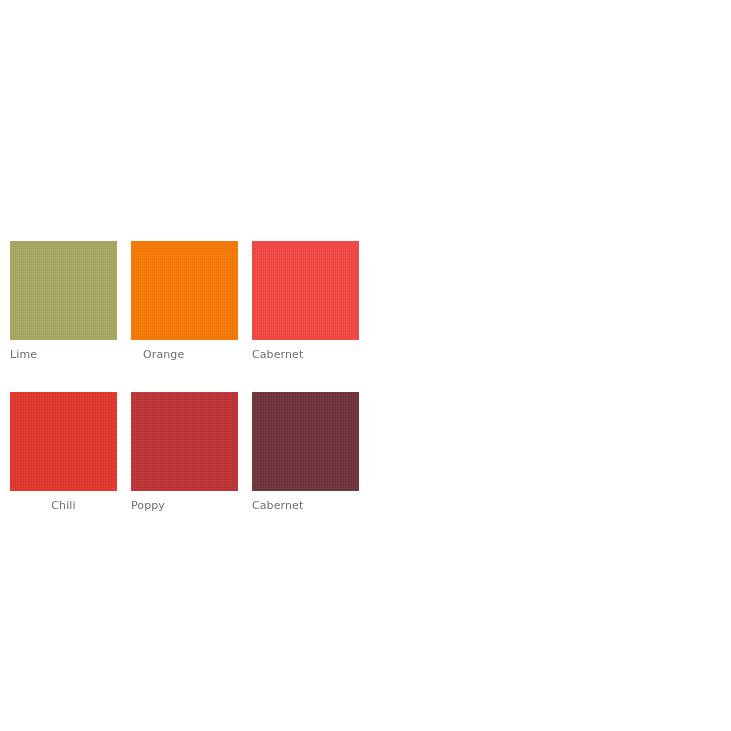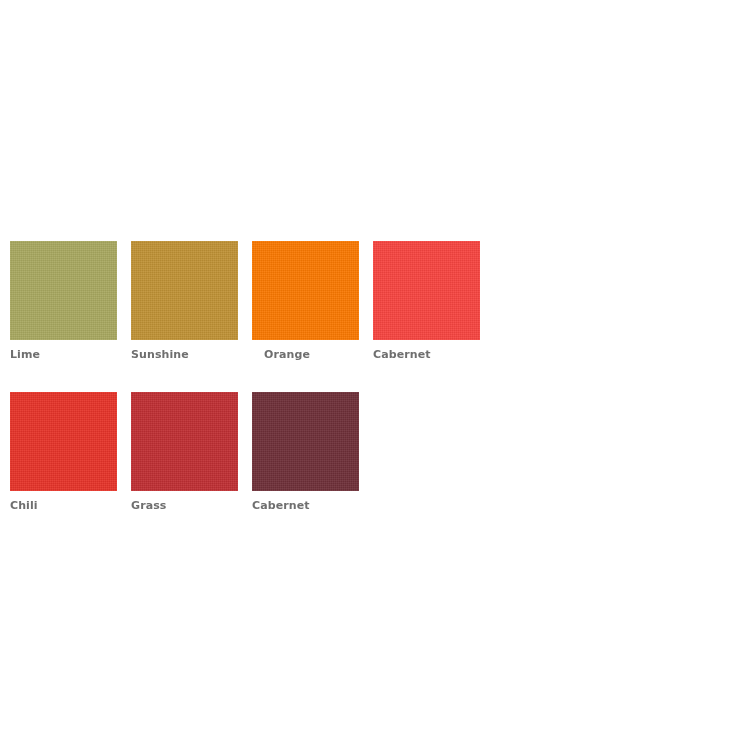--- a/index.html
+++ b/index.html
@@ -14,21 +14,20 @@
     overflow: hidden;
     font-family: "Liberation Sans", sans-serif;
     -webkit-font-smoothing: antialiased;
   }
 
   #palette-board {
     position: relative;
     width: 582px;
     height: 731px;
     background: #ffffff;
-    font-weight: bold;
   }
 
   .swatch-grid {
     position: absolute;
     left: 10px;
     top: 241px;
     width: 725px;
   }
 
   .swatch-row {
@@ -87,47 +86,43 @@
 
     <div class="swatch-row row-1">
 
       <div class="swatch-cell">
         <span class="swatch-chip" style="background-color: rgb(168, 168, 96);"></span>
         <span class="swatch-label" style="color: rgb(111, 111, 111);">Lime</span>
       </div>
 
 
 
-      <div class="swatch-cell">
-        <span class="swatch-chip" style="background-color: rgb(192, 146, 53);"></span>
-        <span class="swatch-label" style="color: rgb(111, 111, 111);">Sunshine</span>
-      </div>
 
       <div class="swatch-cell">
         <span class="swatch-chip" style="background-color: rgb(250, 120, 0);"></span>
         <span class="swatch-label" style="color: rgb(111, 111, 111); margin-left: 12px;">Orange</span>
       </div>
 
       <div class="swatch-cell">
         <span class="swatch-chip" style="background-color: rgb(247, 68, 64);"></span>
         <span class="swatch-label" style="color: rgb(111, 111, 111);">Cabernet</span>
       </div>
 
     </div>
 
     <div class="swatch-row row-2">
 
       <div class="swatch-cell">
         <span class="swatch-chip" style="background-color: rgb(230, 51, 41);"></span>
-        <span class="swatch-label" style="color: rgb(111, 111, 111);">Chili</span>
+        <span class="swatch-label" style="color: rgb(111, 111, 111); text-align: center;">Chili</span>
       </div>
 
       <div class="swatch-cell">
         <span class="swatch-chip" style="background-color: rgb(191, 46, 51);"></span>
-        <span class="swatch-label" style="color: rgb(111, 111, 111);">Grass</span>
+        <span class="swatch-label" style="color: rgb(111, 111, 111);">Poppy</span>
       </div>
 
       <div class="swatch-cell">
         <span class="swatch-chip" style="background-color: rgb(110, 47, 56);"></span>
         <span class="swatch-label" style="color: rgb(111, 111, 111);">Cabernet</span>
       </div>
 
 
     </div>
 

